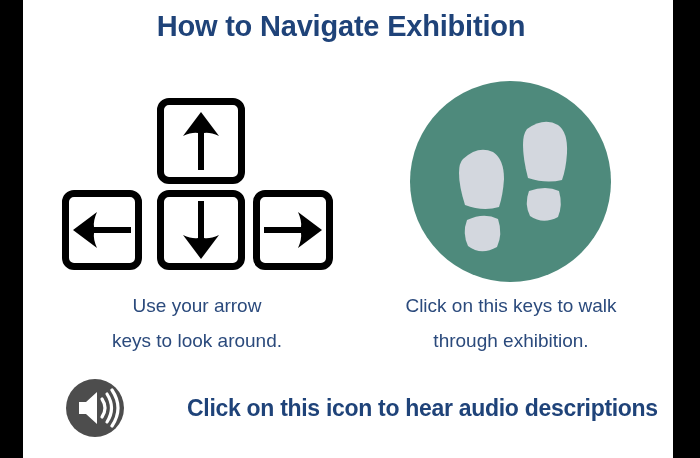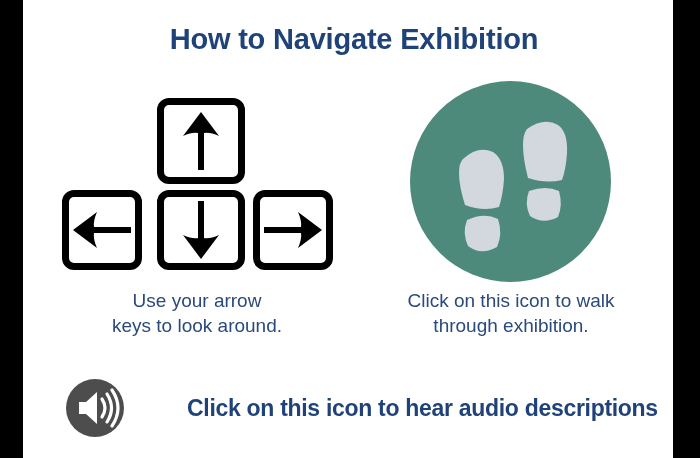--- a/index.html
+++ b/index.html
@@ -30,31 +30,30 @@
     width: 23px;
     height: 458px;
     background: #000000;
   }
   .band-left  { left: 0; }
   .band-right { left: 673px; width: 27px; }
 
   
   #title {
     position: absolute;
-    left: 29px;
+    left: 16px;
     top: 10px;
     width: 650px;
     text-align: center;
     font-family: "Liberation Sans", sans-serif;
     font-size: 29px;
     font-weight: bold;
     letter-spacing: -0.2px;
     color: #1f4379;
     white-space: nowrap;
-    margin-top: 13px;
   }
 
   
   #keys {
     position: absolute;
     left: 60px;
     top: 98px;
     width: 275px;
     height: 175px;
   }
@@ -91,21 +90,21 @@
     position: absolute;
     left: 0; top: 0;
   }
 
   
   .caption {
     position: absolute;
     text-align: center;
     font-family: "Liberation Sans", sans-serif;
     font-size: 19px;
-    line-height: 25px;
+    line-height: 35px;
     color: #2b4a7c;
     white-space: pre-line;
   }
   #caption-keys  { left: 72px;  top: 288px; width: 250px; }
   #caption-walk  { left: 382px; top: 288px; width: 258px; }
 
   
   #audio-row {
     position: absolute;
     left: 66px;
@@ -184,21 +183,21 @@
       <path d="M117 48 Q134 36 148 44 Q158 51 157 72 Q156 88 152 99 Q136 103 118 97 Q113 78 113 64 Q113 53 117 48 Z" fill="#d3d7de"></path>
 
       <path d="M119 110 Q136 104 149 110 Q153 124 148 136 Q133 144 120 135 Q114 123 119 110 Z" fill="#d3d7de"></path>
 
       <path d="M53 78 Q68 64 83 71 Q94 78 94 98 Q93 114 89 126 Q73 131 55 124 Q49 105 49 92 Q49 82 53 78 Z" fill="#d3d7de"></path>
 
       <path d="M57 139 Q74 131 88 138 Q93 153 87 166 Q71 175 58 165 Q52 152 57 139 Z" fill="#d3d7de"></path>
     </svg>
   </div>
 
-  <div id="caption-walk" class="caption">Click on this icon to walk
+  <div id="caption-walk" class="caption">Click on this keys to walk
 through exhibition.</div>
 
   <div id="audio-row">
     <div id="audio-icon">
       <svg width="58" height="58" viewBox="0 0 58 58">
         <path d="M13 23 L20 23 L31 13 L31 45 L20 35 L13 35 Z" fill="#ffffff"></path>
         <path d="M36 20 Q42 29 36 38" stroke="#ffffff" stroke-width="3.2" fill="none" stroke-linecap="round"></path>
         <path d="M41 15 Q50 29 41 43" stroke="#ffffff" stroke-width="3.2" fill="none" stroke-linecap="round"></path>
         <path d="M46 11 Q58 29 46 47" stroke="#ffffff" stroke-width="3.2" fill="none" stroke-linecap="round"></path>
       </svg>

